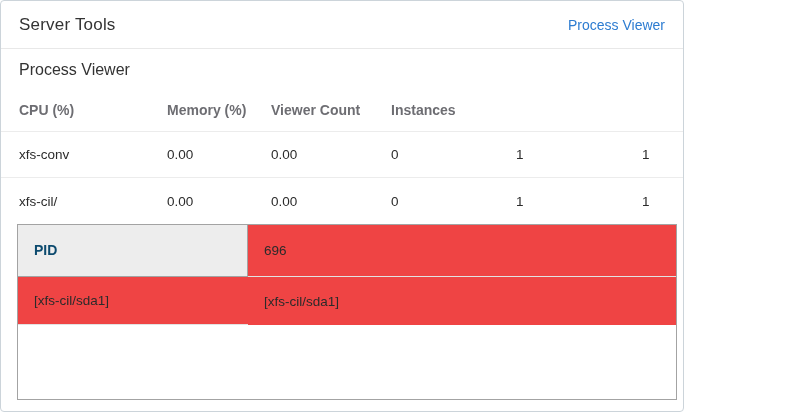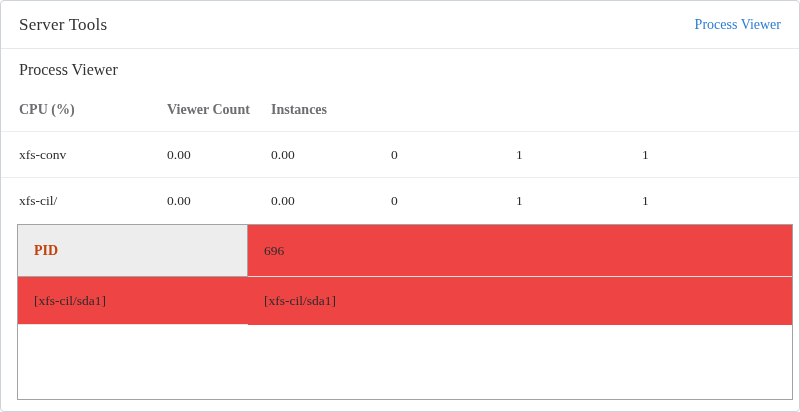--- a/index.html
+++ b/index.html
@@ -1,27 +1,26 @@
 <!DOCTYPE html>
 <html><head>
 <meta charset="utf-8">
 <style>
   * { margin: 0; padding: 0; box-sizing: border-box; }
   html, body {
     background: #ffffff;
     font-family: "Liberation Sans", "DejaVu Sans", sans-serif;
   }
   .page {
-    width: 800px;
+    width: 684px;
     height: 412px;
     background: #ffffff;
     border: 1px solid #ccd4da;
     border-radius: 4px;
     overflow: hidden;
-    font-family: Liberation Serif, serif;
   }
   
   .topbar {
     height: 48px;
     padding: 0 18px;
     display: flex;
     align-items: center;
     justify-content: space-between;
     border-bottom: 1px solid #e8e8e8;
   }
@@ -76,21 +75,21 @@
   }
   .detail-label {
     background: #ededed;
     border-right: 1px solid #a3a3a3;
     border-bottom: 1px solid #a3a3a3;
     display: flex;
     align-items: center;
     padding: 6px 16px;
     font-size: 14px;
     font-weight: 700;
-    color: #c2410c;
+    color: #0c4a6e;
     line-height: 1.55;
   }
   .detail-label.last { border-bottom: none; }
   .detail-value {
     background: #ef4444;
     border-bottom: 1px solid #e2e2e2;
     display: flex;
     align-items: center;
     padding: 6px 16px;
     font-size: 13.5px;
@@ -107,20 +106,21 @@
     <div class="page-title">Server Tools</div>
     <a class="header-link">Process Viewer</a>
   </div>
 
   <div class="section-title">Process Viewer</div>
 
   <div class="proc-table">
 
     <div class="proc-grid proc-head">
       <div class="cell">CPU (%)</div>
+      <div class="cell">Memory (%)</div>
       <div class="cell">Viewer Count</div>
       <div class="cell">Instances</div>
     </div>
 
     <div class="proc-grid proc-row bordered">
       <div class="cell">xfs-conv</div>
       <div class="cell">0.00</div>
       <div class="cell">0.00</div>
       <div class="cell">0</div>
       <div class="cell">1</div>

